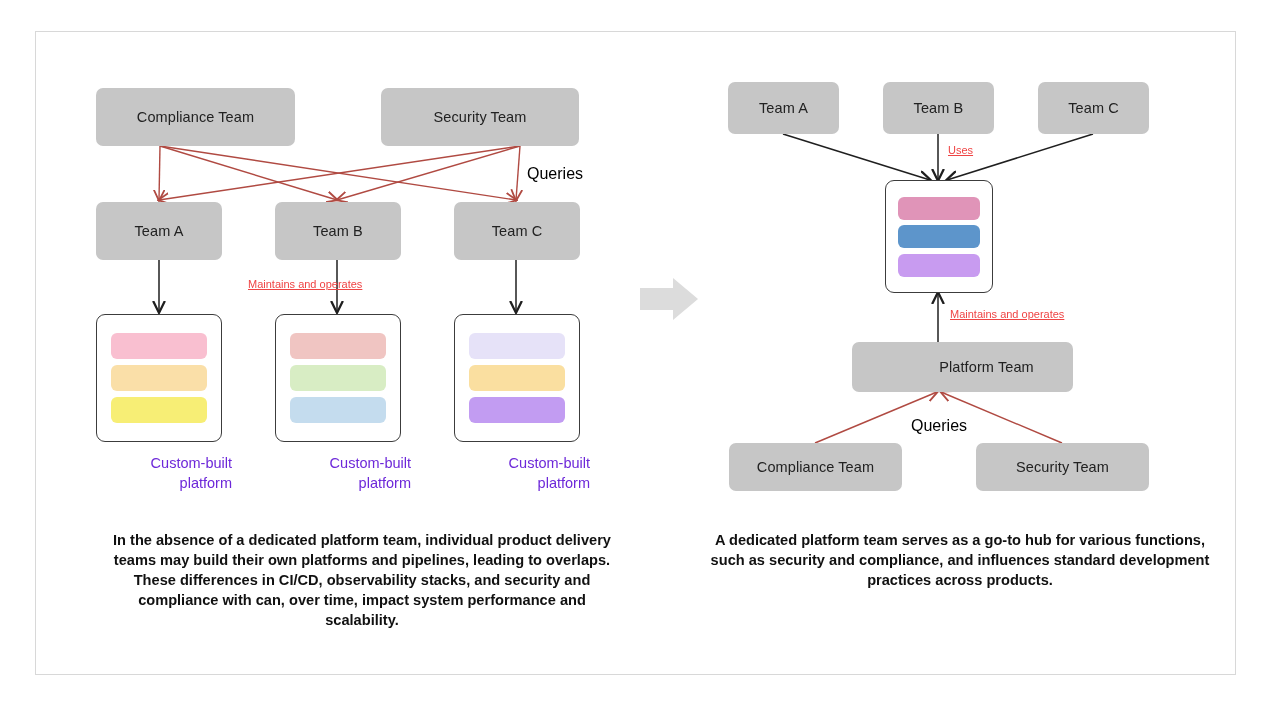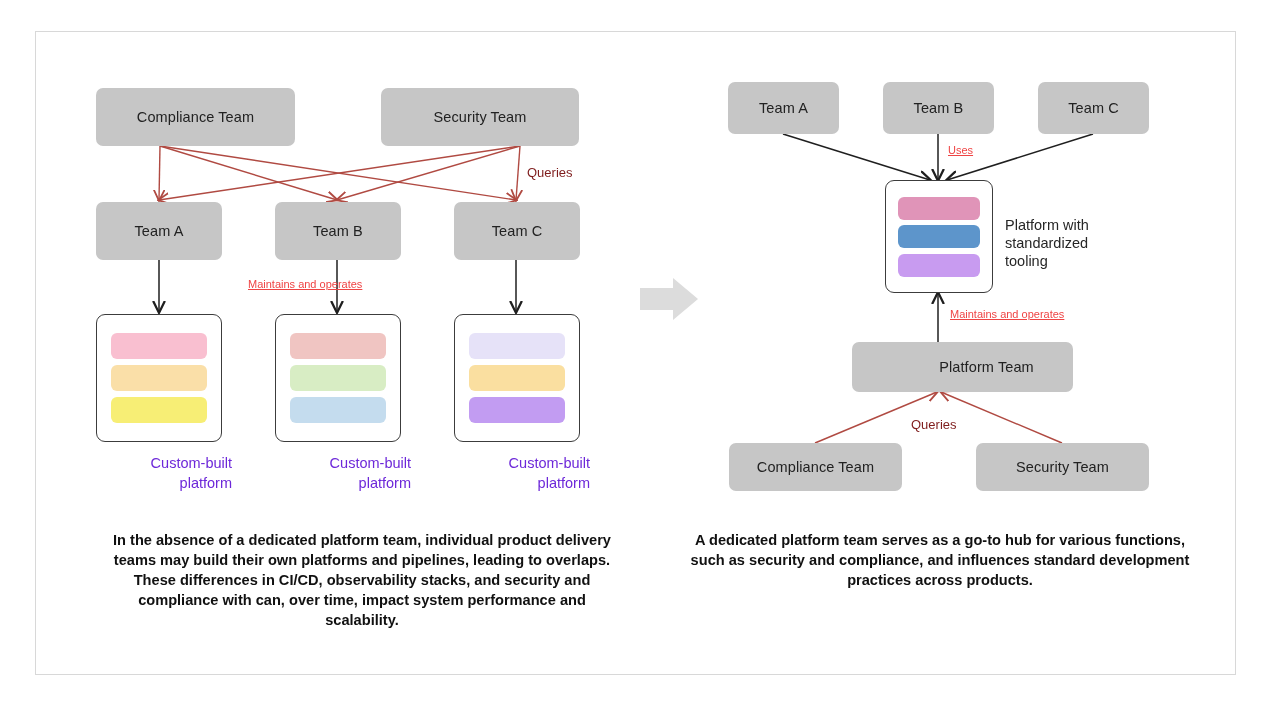--- a/index.html
+++ b/index.html
@@ -16,21 +16,21 @@
         display:flex;align-items:center;justify-content:center;
         color:#222;font-size:14.5px;letter-spacing:.1px;}
 
   .platbox{position:absolute;background:#fff;border:1.6px solid #3c3c3c;border-radius:9px;
            box-sizing:border-box;display:flex;flex-direction:column;
            align-items:center;justify-content:space-evenly;}
   .bar{border-radius:6px;}
 
   .cap{position:absolute;text-align:right;color:#6d28d9;font-size:14.5px;line-height:20px;}
   .edgelabel{position:absolute;color:#ef4444;font-size:11px;white-space:nowrap;text-decoration:underline;}
-  .redlabel{position:absolute;color:#7f1d1d;font-size:13px;white-space:nowrap;}
+  .redlabel{position:absolute;color:#000000;font-size:16px;white-space:nowrap;}
   .sidelabel{position:absolute;color:#262626;font-size:14.5px;line-height:18px;}
 
   .caption{position:absolute;text-align:center;font-weight:bold;color:#111;
            font-size:14.6px;line-height:20px;}
 </style>
 </head>
 <body>
 
 <div id="canvas">
   <div id="frame"></div>
@@ -144,35 +144,30 @@
   </div>
 
   <div class="edgelabel" style="left:948px;top:144px;">Uses</div>
 
   <div class="platbox" style="left:885px;top:180px;width:108px;height:113px;padding:10px 0;">
     <div class="bar" style="width:82px;height:23px;background:#e094b8;"></div>
     <div class="bar" style="width:82px;height:23px;background:#5d95cb;"></div>
     <div class="bar" style="width:82px;height:23px;background:#c89bf0;"></div>
   </div>
 
-  <div class="sidelabel" style="left:1005px;top:216px;width:120px;">
-    <div>Platform with</div>
-    <div>standardized</div>
-    <div>tooling</div>
-  </div>
 
   <div class="edgelabel" style="left:950px;top:308px;">Maintains and operates</div>
 
   <div class="gbox" style="left:852px;top:342px;width:173px;height:50px;padding-left:48px;">
     <span>Platform Team</span>
   </div>
 
   <div class="redlabel" style="left:911px;top:417px;">Queries</div>
 
   <div class="gbox" style="left:729px;top:443px;width:173px;height:48px;">
     <span>Compliance Team</span>
   </div>
   <div class="gbox" style="left:976px;top:443px;width:173px;height:48px;">
     <span>Security Team</span>
   </div>
 
-  <div class="caption" style="left:690px;top:530px;width:500px;">A dedicated platform team serves as a go-to hub for various functions, such as security and compliance, and influences standard development practices across products.</div>
+  <div class="caption" style="left:710px;top:530px;width:500px;">A dedicated platform team serves as a go-to hub for various functions, such as security and compliance, and influences standard development practices across products.</div>
 </div>
 
 </body></html>

